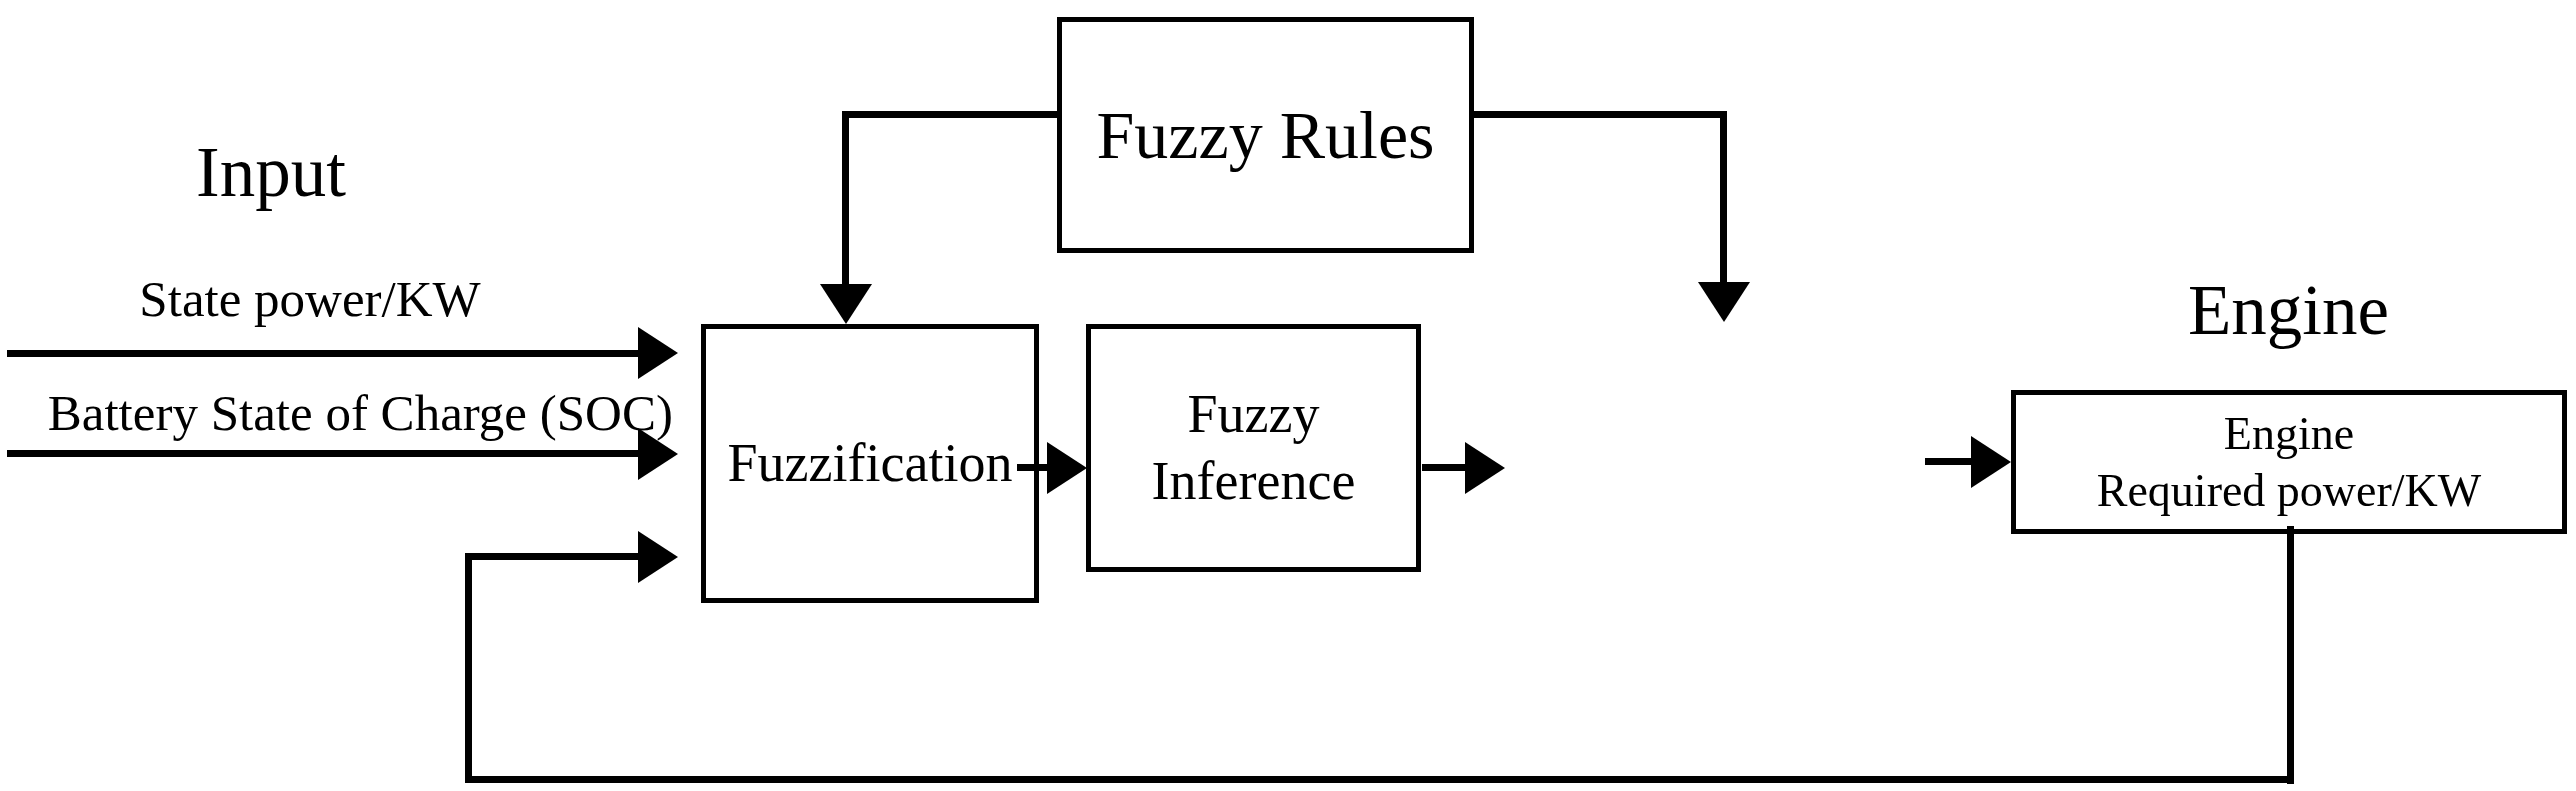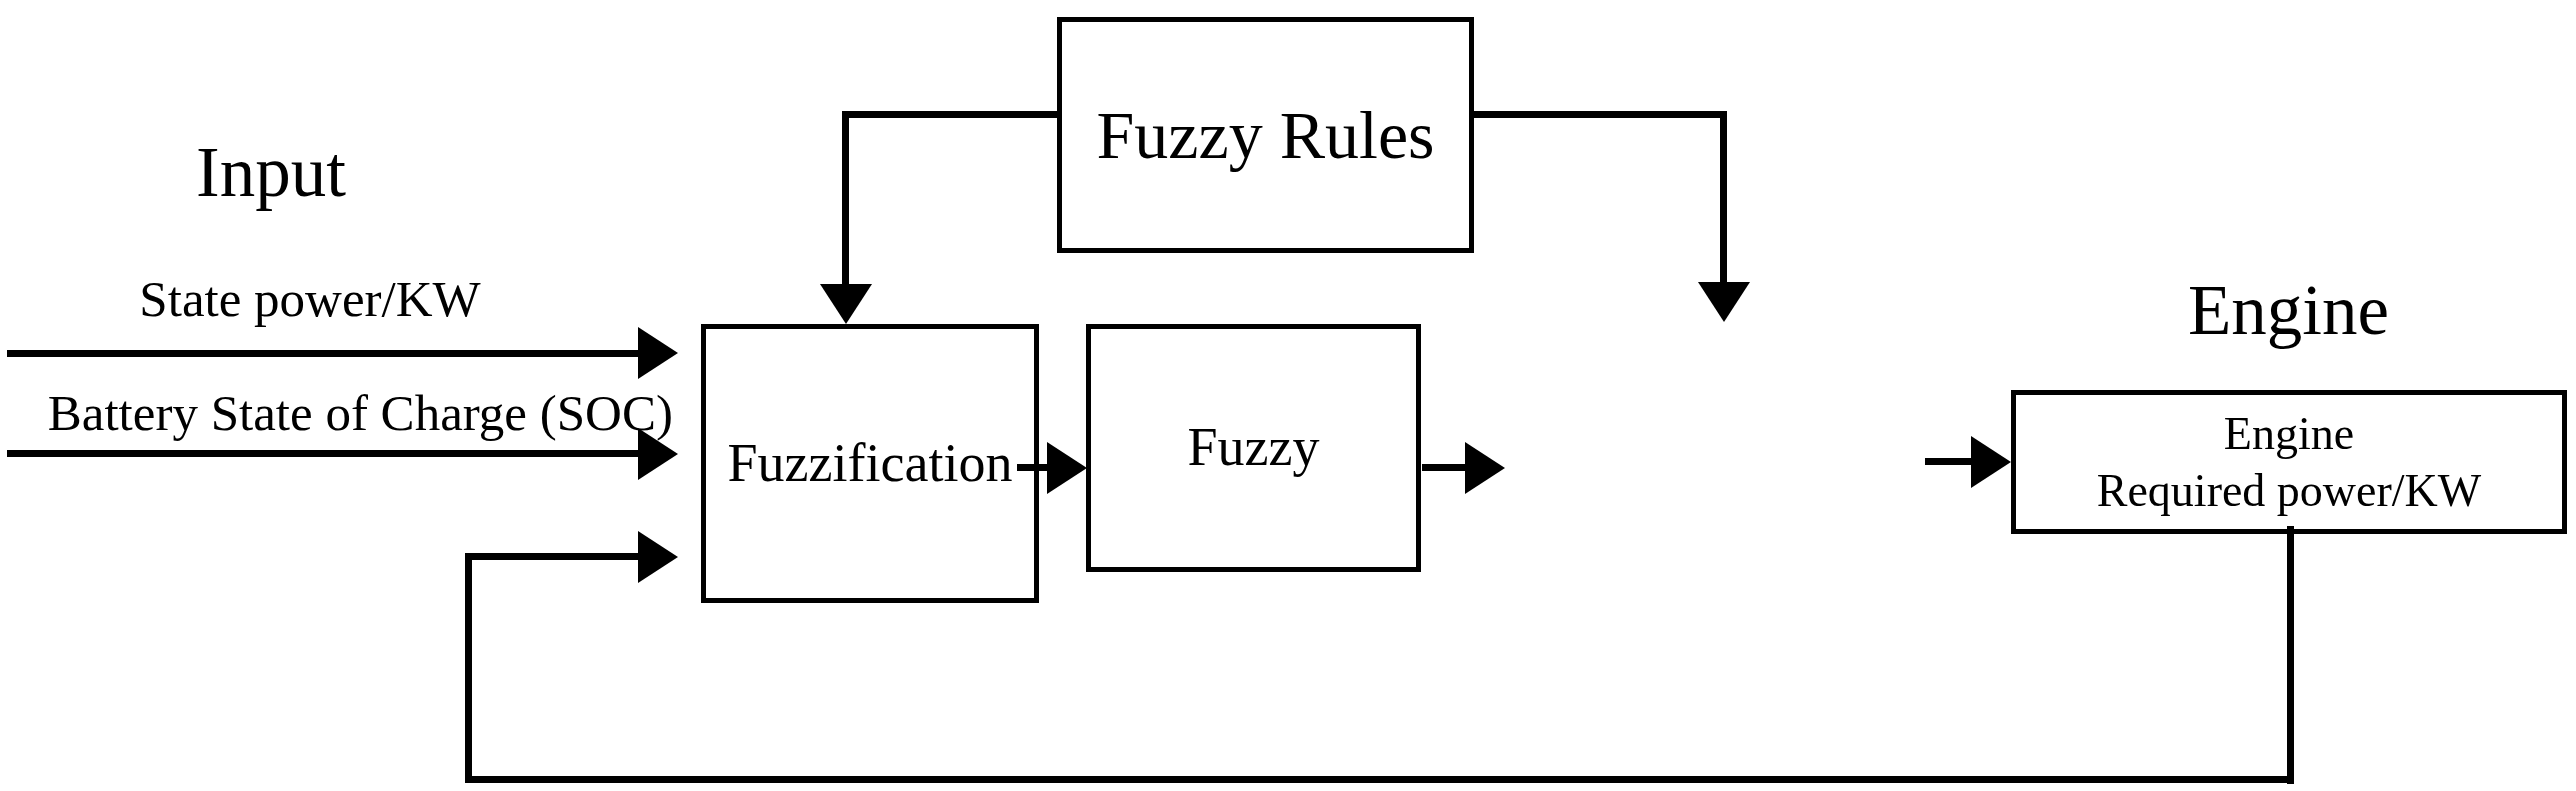--- a/index.html
+++ b/index.html
@@ -59,20 +59,21 @@
   <div class="box" style="left:1057px; top:17px; width:417px; height:236px; font-size:68px;">
     <span>Fuzzy Rules</span>
   </div>
 
   <div class="box" style="left:678px; top:324px; width:338px; height:279px; font-size:54px;margin-left:23px;">
     <span>Fuzzification</span>
   </div>
 
   <div class="box" style="left:1086px; top:324px; width:335px; height:248px; font-size:54px;">
     <span>Fuzzy</span>
+    <span>Inference</span>
   </div>
 
 
   <div class="box" style="left:2011px; top:390px; width:556px; height:144px; font-size:46px;">
     <span>Engine</span>
     <span>Required power/KW</span>
   </div>
 
   <div class="hline" style="left:7.1px; top:350px; width:632px;"></div>
   <div class="arr-right" style="left:638px; top:327px;"></div>

